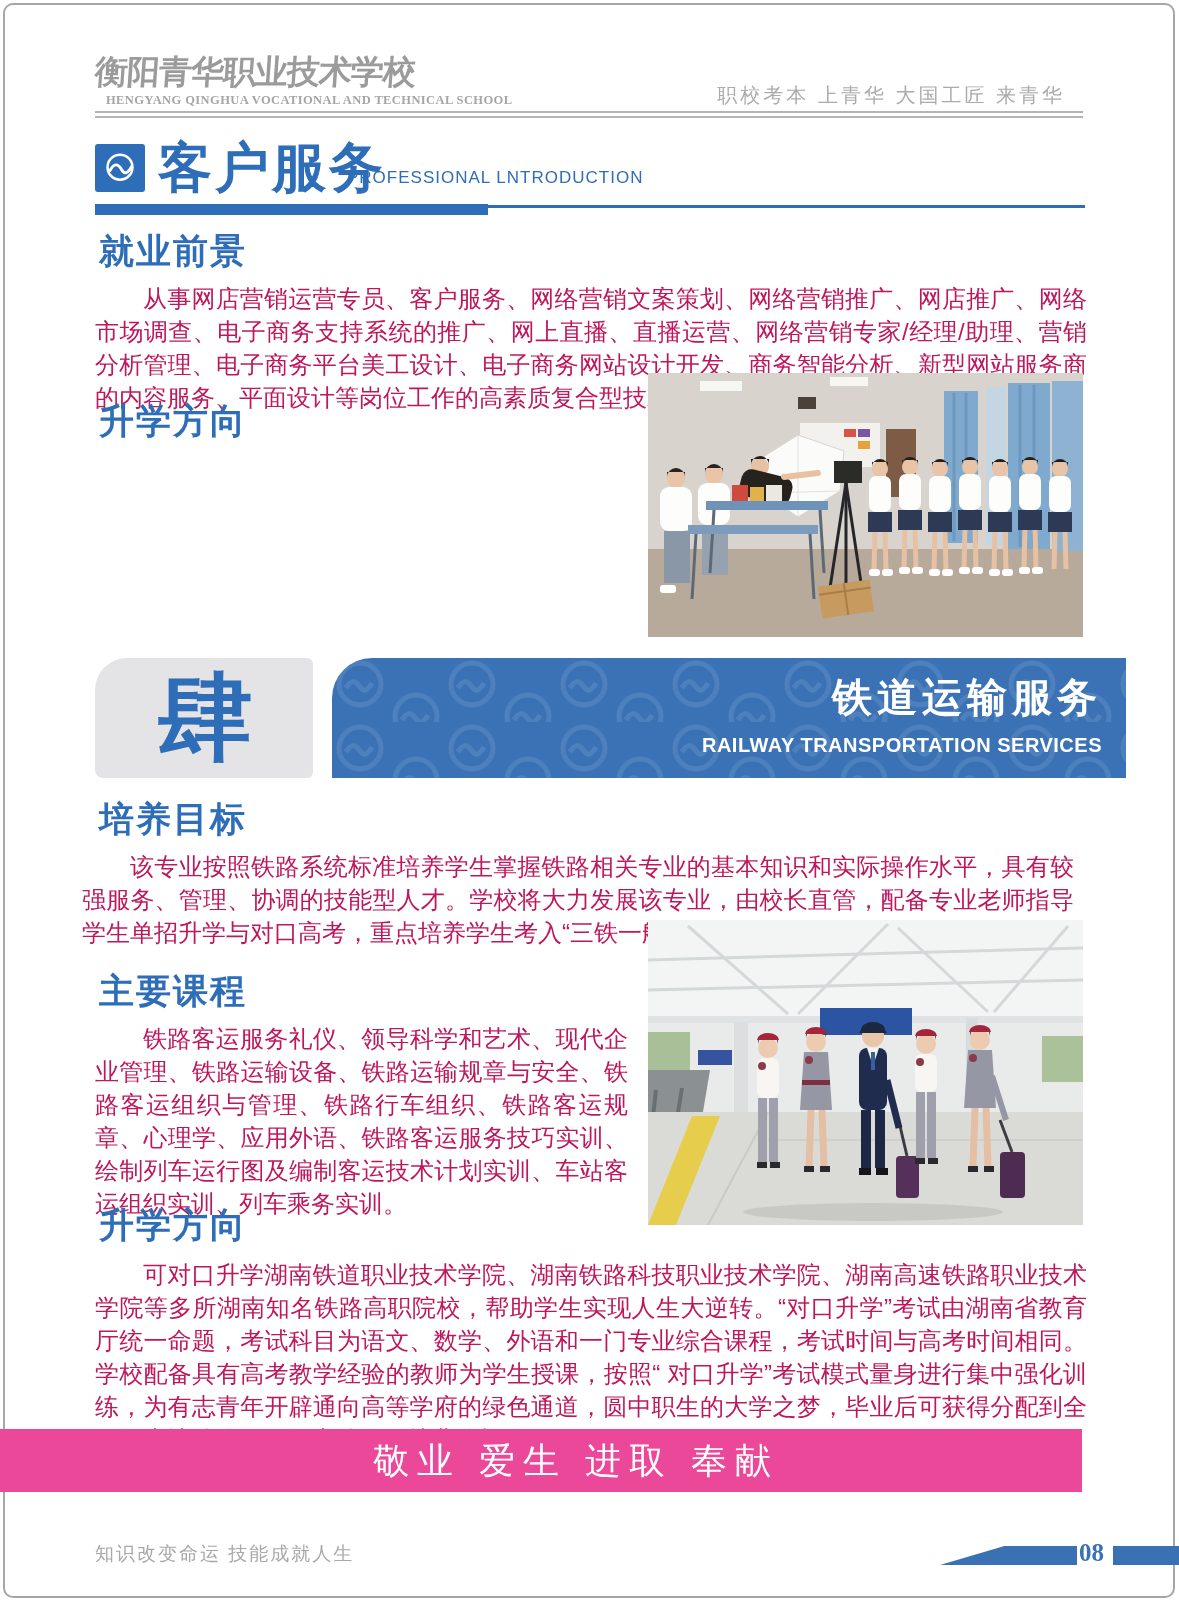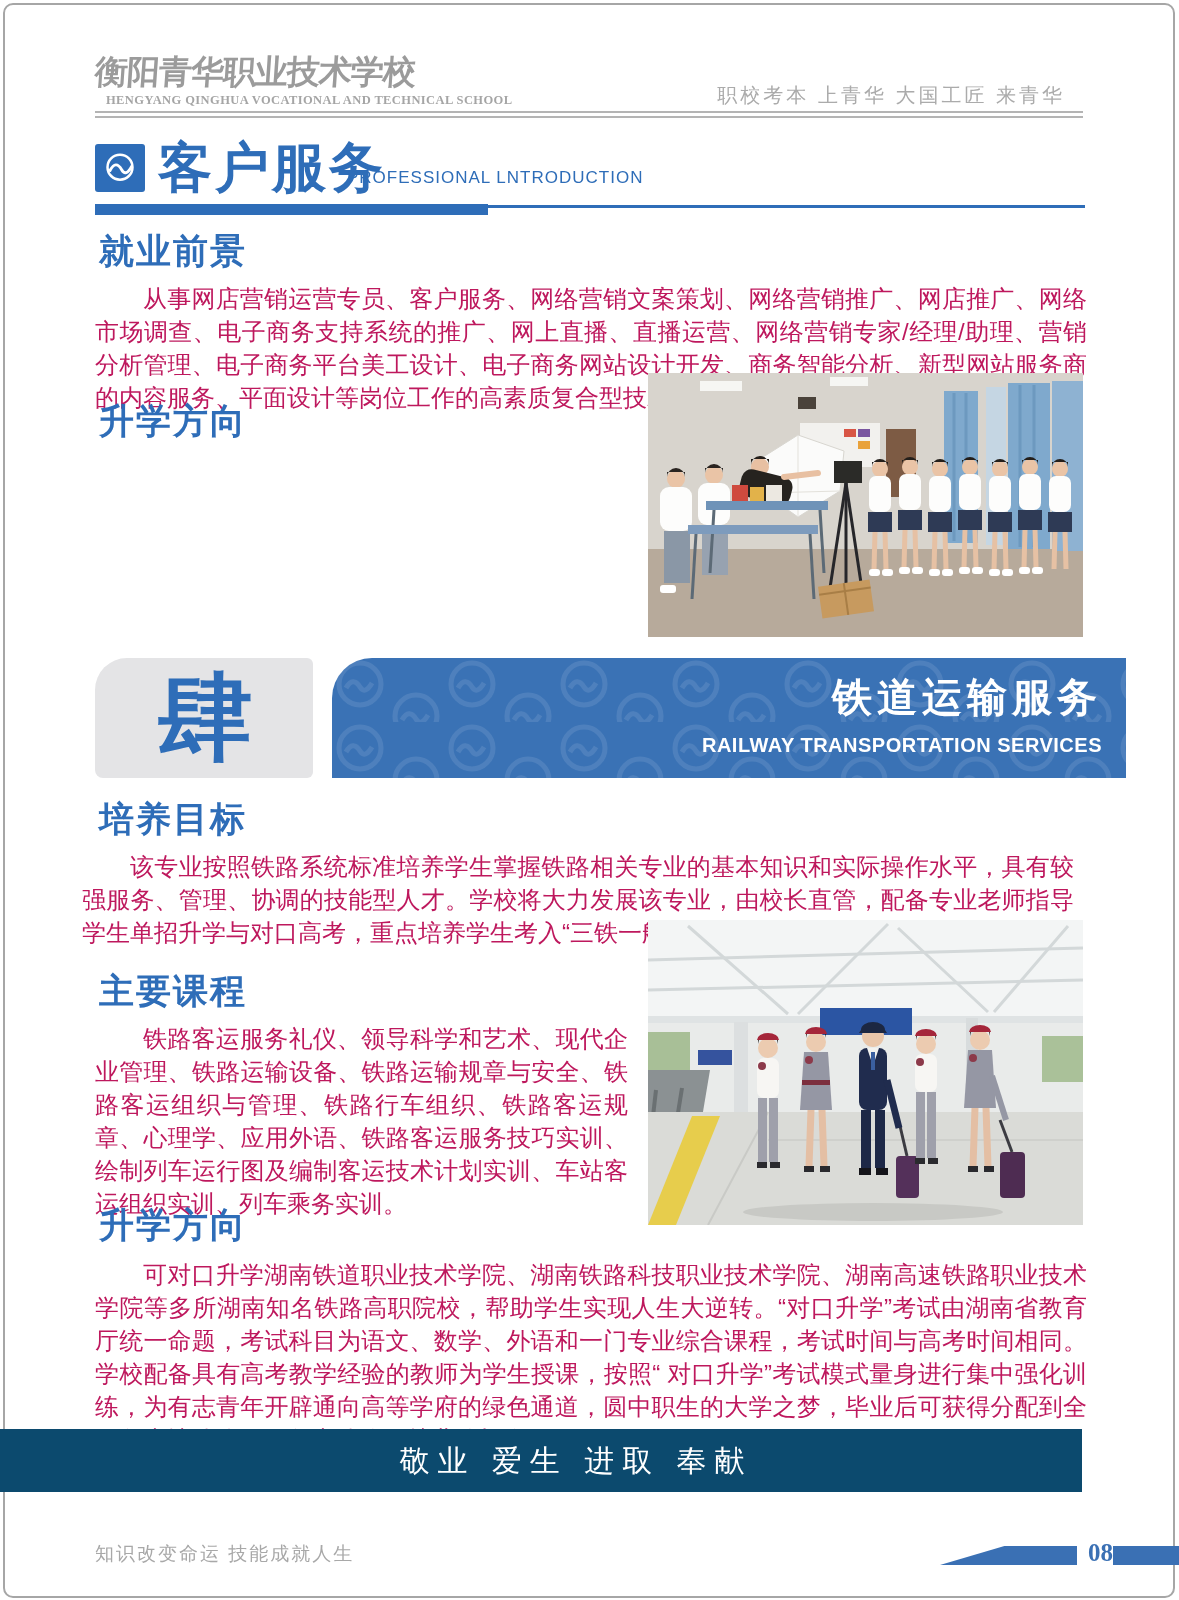--- a/index.html
+++ b/index.html
@@ -30,27 +30,27 @@
   .photo svg{display:block;}
   
   .chap-gray{left:95px;top:658px;width:218px;height:120px;background:#e4e4e6;border-radius:32px 6px 6px 8px;}
   .chap-num{left:158px;top:662px;font-family:"Liberation Serif",serif;font-weight:bold;font-size:95px;
             line-height:112px;color:#2e6db8;}
   .chap-blue{left:288px;top:658px;width:794px;height:120px;background:#3a72b5;border-radius:40px 0 0 0;overflow:hidden;margin-left:44px;}
   .chap-text{position:absolute;right:24px;top:12px;text-align:right;color:#ffffff;}
   .chap-zh{font-size:40px;font-weight:bold;letter-spacing:5px;}
   .chap-en{font-size:20px;font-weight:600;letter-spacing:.5px;margin-top:9px;}
   
-  .motto{left:0;top:1429px;width:1082px;height:63px;background:#0c4a6e;color:#ffffff;
-         font-size:30px;letter-spacing:8px;line-height:63px;text-align:center;padding-left:70px;box-sizing:border-box;}
+  .motto{left:0;top:1429px;width:1082px;height:63px;background:#ec4899;color:#ffffff;
+         font-size:36px;letter-spacing:8px;line-height:63px;text-align:center;padding-left:70px;box-sizing:border-box;}
   
   .foot-slogan{left:95px;top:1541px;font-size:19px;color:#a8a8a8;letter-spacing:2px;}
   .foot-shape1{left:940px;top:1546px;width:137px;height:19px;background:#3a70b4;
                clip-path:polygon(47% 0,100% 0,100% 100%,0 100%);}
-  .foot-num{left:1079px;top:1539px;width:34px;text-align:right;font-family:"Liberation Serif",serif;
+  .foot-num{left:1079px;top:1539px;width:34px;text-align:left;font-family:"Liberation Serif",serif;
             font-weight:bold;font-size:25px;color:#3a70b4;}
   .foot-shape2{left:1113px;top:1546px;width:66px;height:19px;background:#3a70b4;}
 </style>
 </head>
 <body>
 
 <div class="page">
   <div class="frame"></div>
 
   <div class="abs school-zh">衡阳青华职业技术学校</div>

